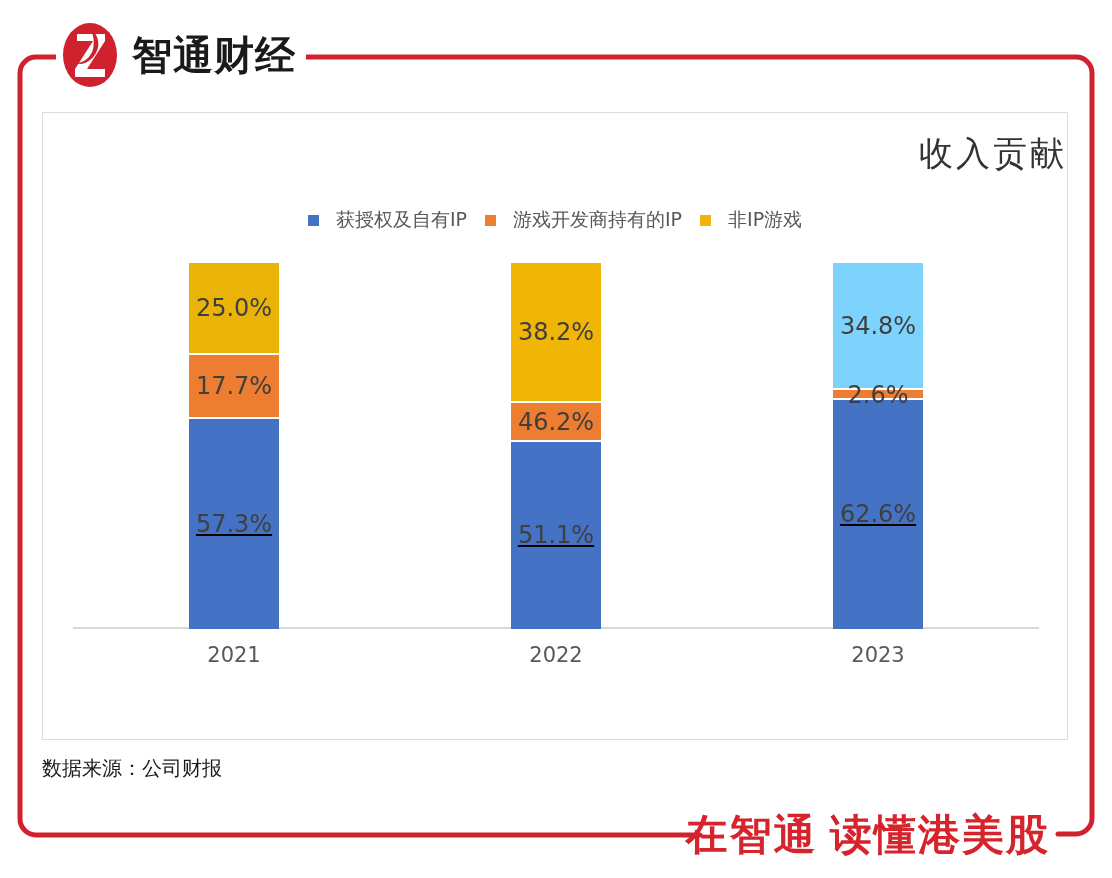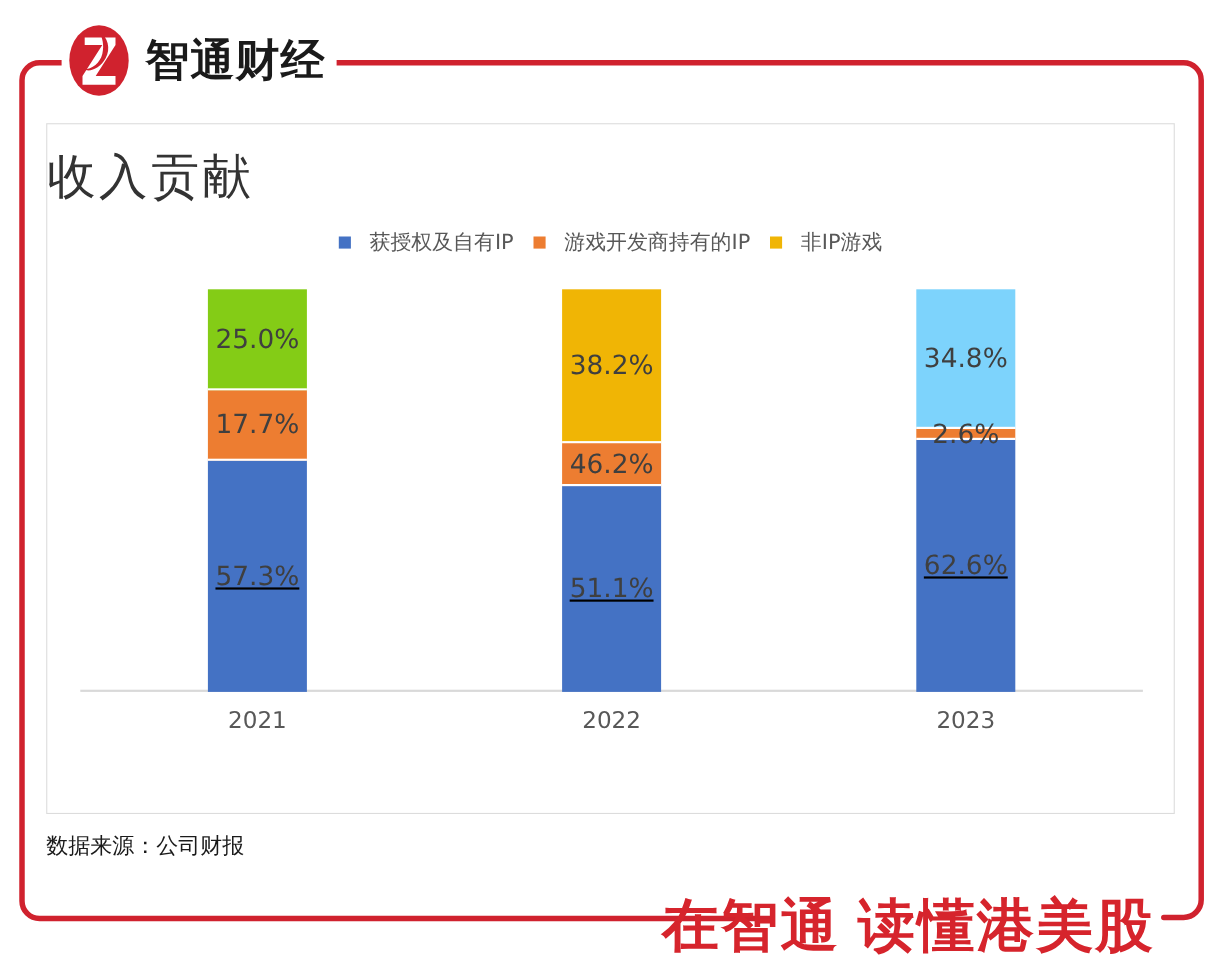--- a/index.html
+++ b/index.html
@@ -64,23 +64,23 @@
     height: 628px;
     background: #ffffff;
     border: 1px solid #dcdcdc;
     box-sizing: border-box;
   }
   .chart-title {
     position: absolute;
     left: 0;
     top: 18px;
     width: 100%;
-    text-align: left;
+    text-align: right;
     font-family: "DejaVu Serif", "Liberation Serif", serif;
-    font-size: 44px;
+    font-size: 34px;
     font-weight: 400;
     color: #333333;
     letter-spacing: 3px;
   }
 
   
   .legend {
     position: absolute;
     left: 0;
     top: 94px;
@@ -195,22 +195,22 @@
     top: 755px;
     font-family: "DejaVu Serif", "Liberation Serif", serif;
     font-size: 20px;
     color: #1a1a1a;
     white-space: nowrap;
   }
   .tagline {
     position: absolute;
     right: 62px;
     top: 807px;
-    font-family: Liberation Sans, sans-serif;
-    font-size: 52px;
+    font-family: Liberation Serif, serif;
+    font-size: 42px;
     font-weight: 700;
     color: #d6242c;
     letter-spacing: 2px;
     white-space: nowrap;
   }
 </style>
 </head>
 <body>
 
 <div id="page">
@@ -250,21 +250,21 @@
       </div>
     </div>
 
     <div class="plot">
       <div class="axis-line"></div>
 
       <div class="bars">
 
         <div class="bar-col">
           <div class="bar-stack">
-            <div class="seg" style="background:#84cc16; height:25.0%">
+            <div class="seg" style="background:#eab308; height:25.0%">
               <span class="seg-label">25.0%</span>
             </div>
             <div class="seg" style="background:#ED7D31; height:17.7%">
               <span class="seg-label">17.7%</span>
             </div>
             <div class="seg" style="background:#4472C4; height:57.3%">
               <span class="seg-label">57.3%</span>
             </div>
           </div>
         </div>

